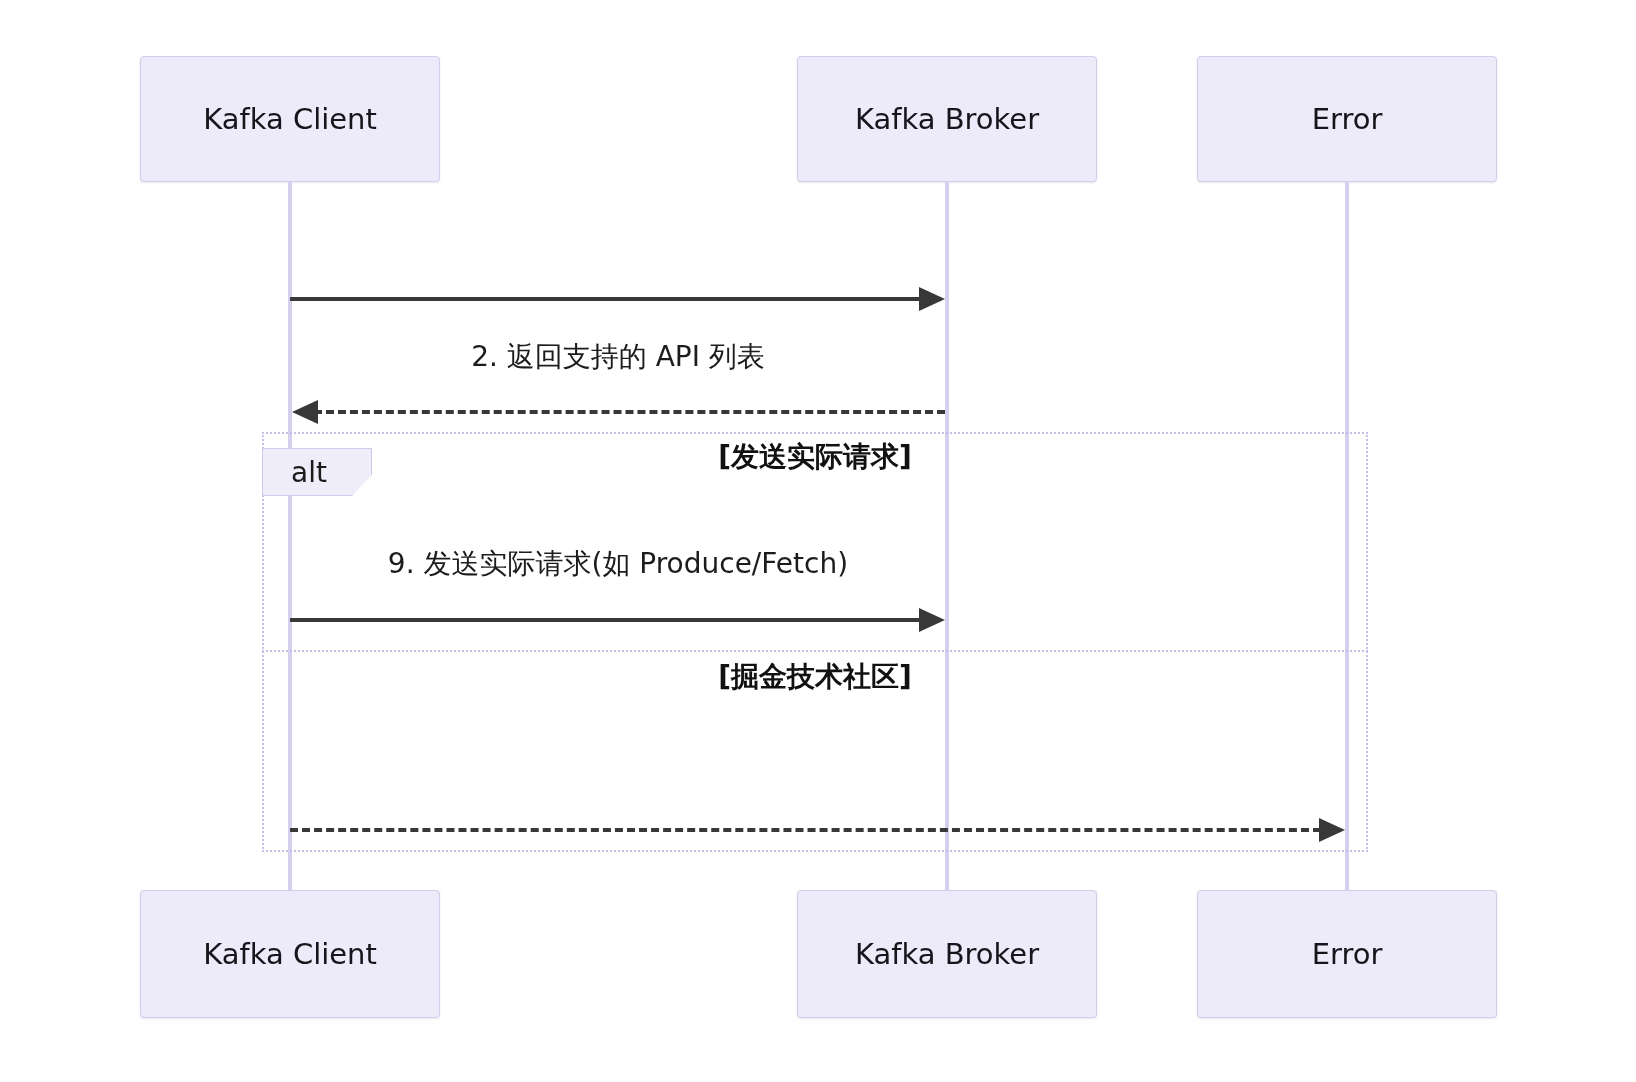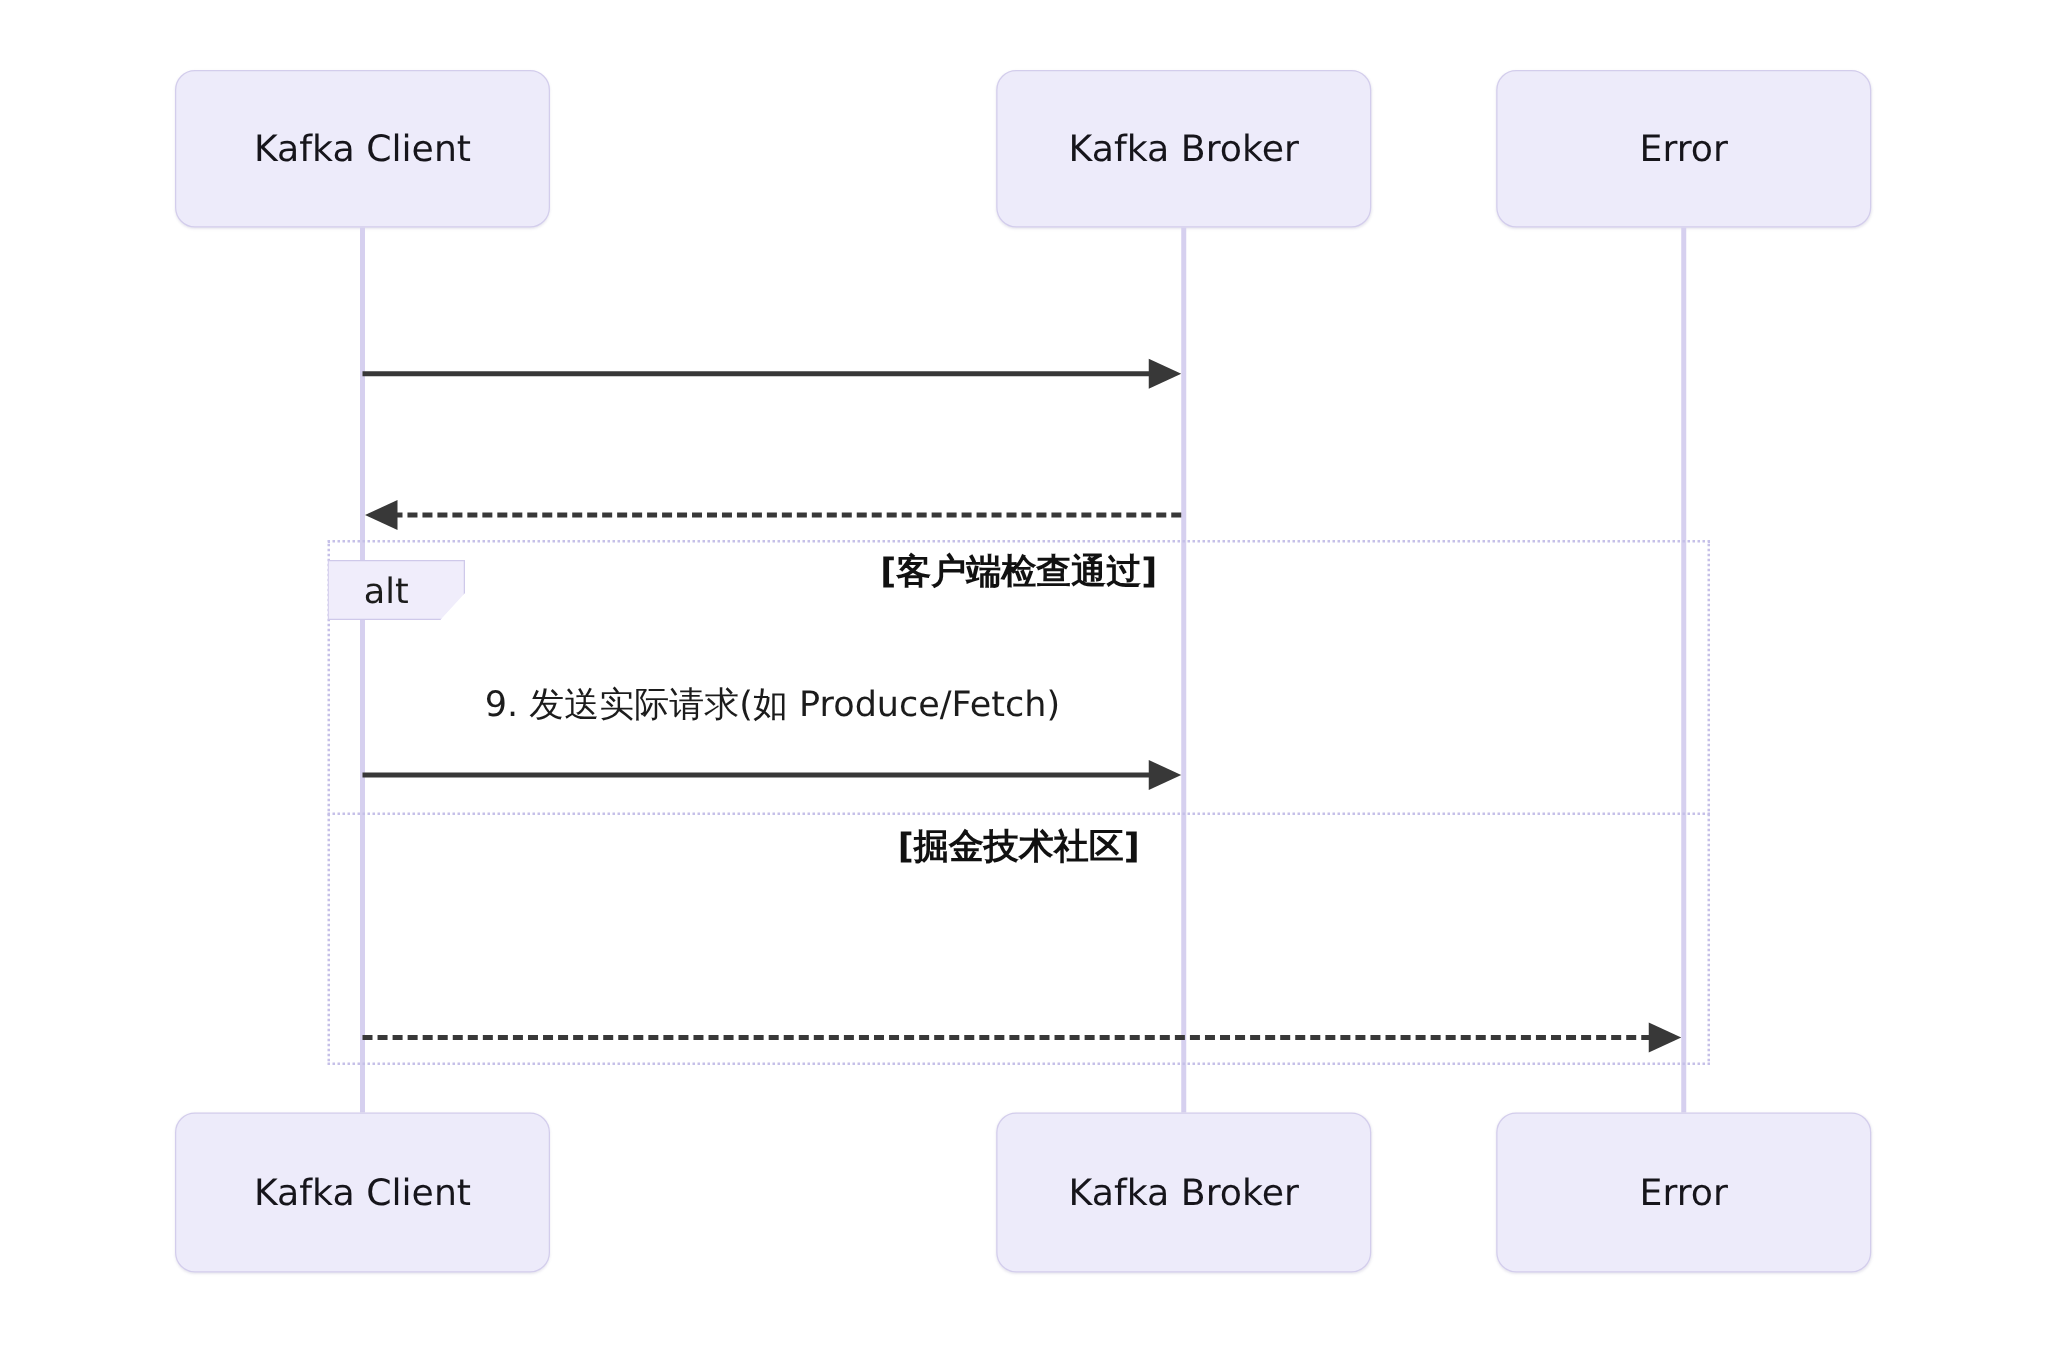--- a/index.html
+++ b/index.html
@@ -13,21 +13,21 @@
     background: #ffffff;
     overflow: hidden;
   }
 
   
   .actor-box {
     position: absolute;
     width: 300px;
     background: #edebfa;
     border: 1px solid #d3cdec;
-    border-radius: 16px;
+    border-radius: 4px;
     display: flex;
     align-items: center;
     justify-content: center;
     font-size: 29px;
     color: #16151b;
     box-shadow: 0 1px 2px rgba(120,115,160,0.18);
   }
   .actor-top { top: 56px; height: 126px; }
   .actor-bottom { top: 890px; height: 128px; }
   .actor-client { left: 140px; }
@@ -128,26 +128,27 @@
 
   <div class="lifeline lifeline-client"></div>
   <div class="lifeline lifeline-broker"></div>
   <div class="lifeline lifeline-error"></div>
 
   <div class="alt-frame"></div>
   <div class="alt-divider"></div>
   <div class="alt-label-box">
     <span>alt</span>
   </div>
-  <div class="alt-condition" style="left:815px; top:457px;">[客户端检查通过]</div>
+  <div class="alt-condition" style="left:815px; top:457px;">[发送实际请求]</div>
   <div class="alt-condition" style="left:815px; top:677px;">[掘金技术社区]</div>
 
   <div class="msg-line solid" style="left:290px; top:297px; width:633px;"></div>
   <div class="arrowhead right" style="left:919px; top:287px;"></div>
 
+  <div class="msg-label" style="left:618px; top:357px;">2. 返回支持的 API 列表</div>
   <div class="msg-line dashed" style="left:314px; top:410px; width:631px;"></div>
   <div class="arrowhead left" style="left:292px; top:400px;"></div>
 
   <div class="msg-label" style="left:618px; top:564px;">9. 发送实际请求(如 Produce/Fetch)</div>
   <div class="msg-line solid" style="left:290px; top:618px; width:633px;"></div>
   <div class="arrowhead right" style="left:919px; top:608px;"></div>
 
   <div class="msg-line dashed" style="left:290px; top:828px; width:1031px;"></div>
   <div class="arrowhead right" style="left:1319px; top:818px;"></div>
 

